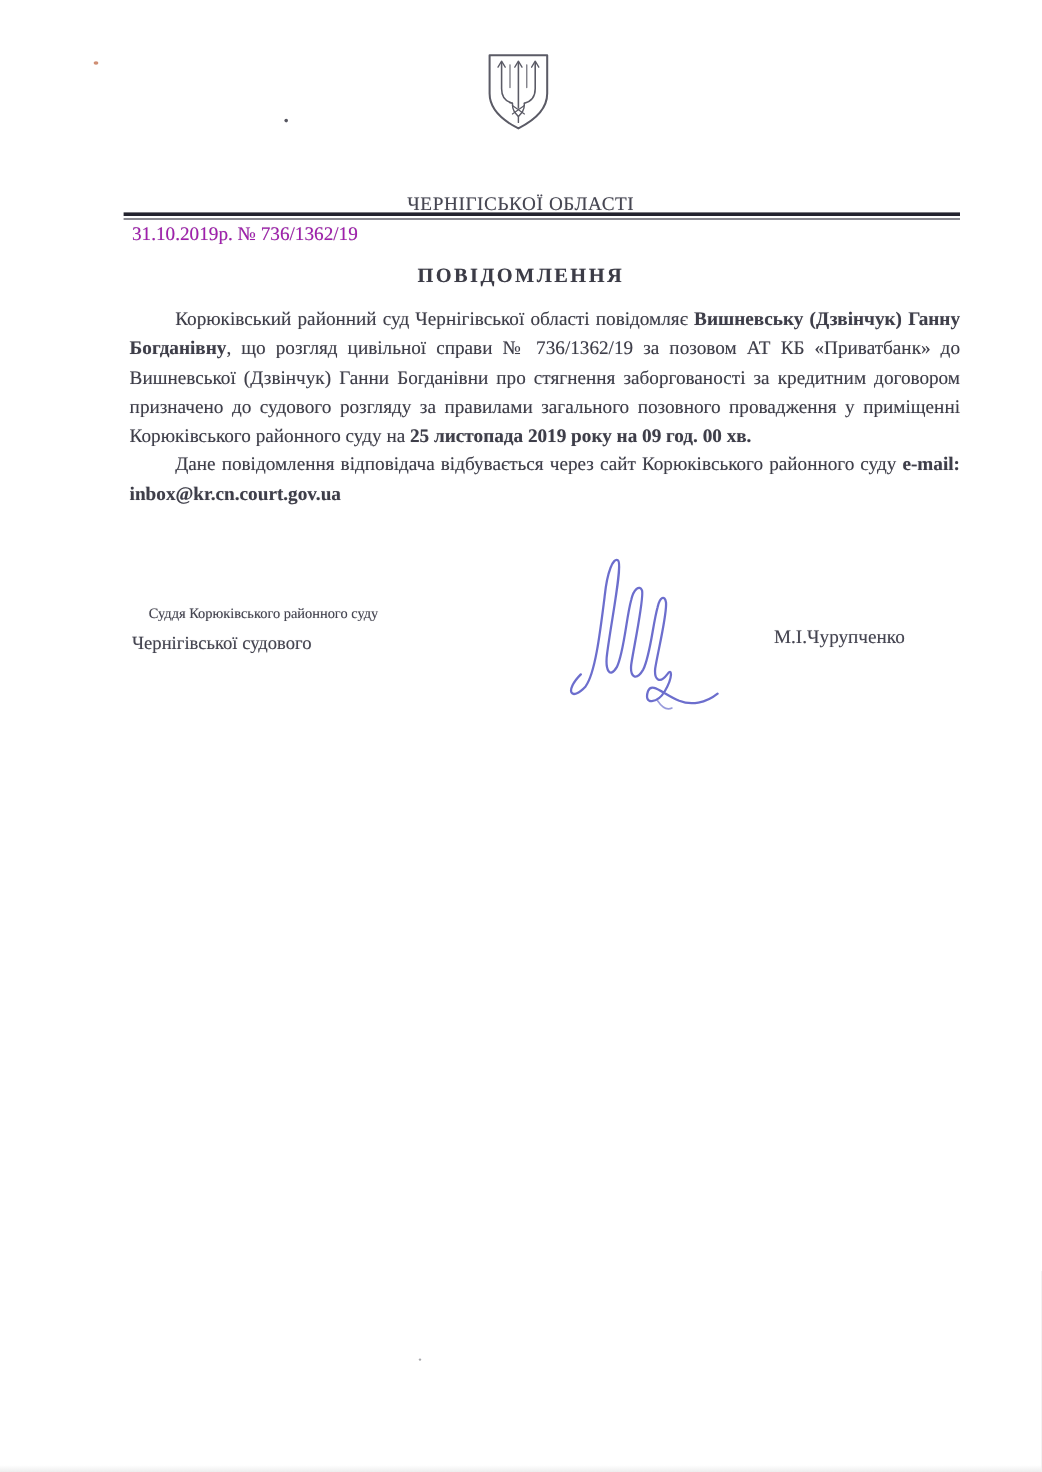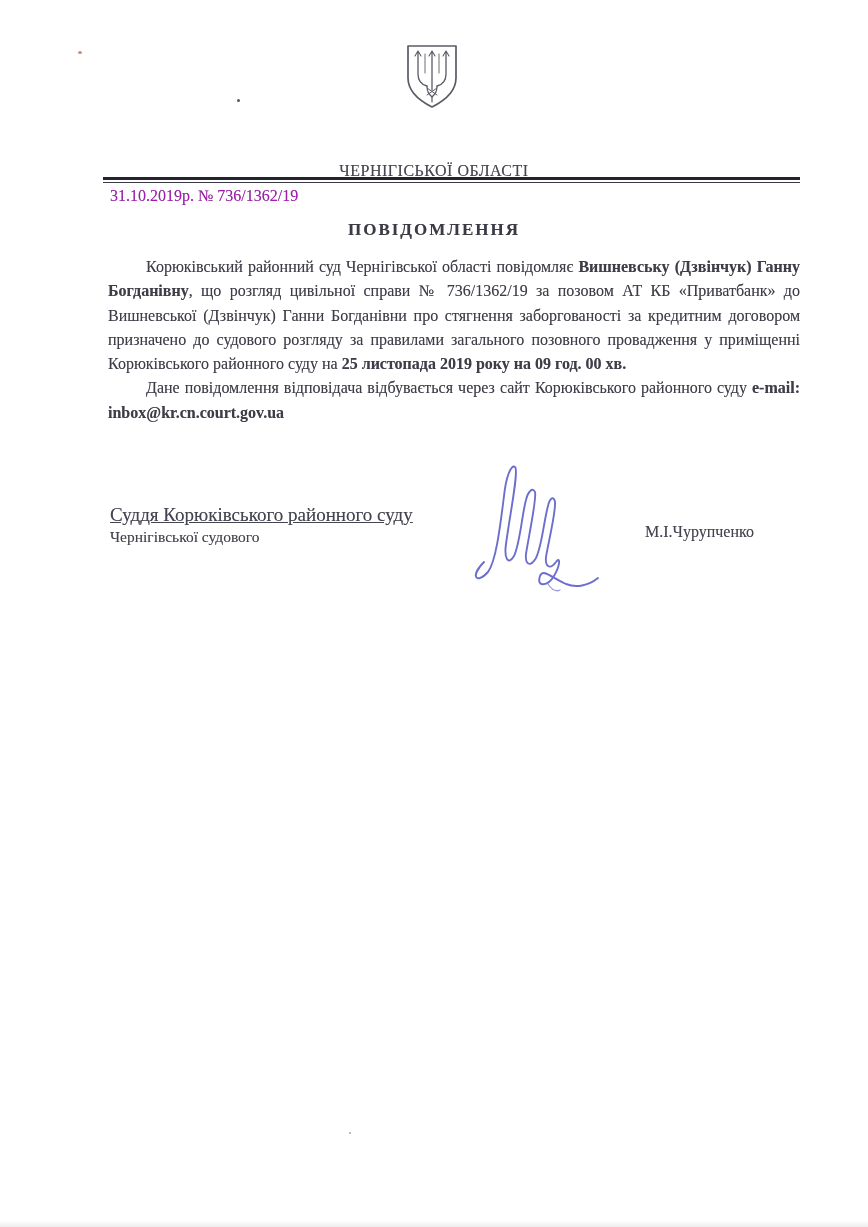--- a/index.html
+++ b/index.html
@@ -44,21 +44,21 @@
     letter-spacing:2px; color:#3b3b46;
   }
 
   .body-text {
     position:absolute; left:108px; top:255px; width:692px;
     font-size:16px; line-height:24.3px; text-align:justify; color:#3e3e49;
   }
   .body-text p { margin:0; text-indent:38px; }
   .bold { font-weight:bold; }
 
-  .signer-line1 { position:absolute; left:110px; top:504px; font-size:19px; color:#454551;text-decoration:underline; }
+  .signer-line1 { position:absolute; left:124px; top:504px; font-size:12px; color:#454551; }
   .signer-line2 { position:absolute; left:110px; top:528px; font-size:15.5px; color:#454551; }
   .signer-name  { position:absolute; left:645px; top:523px; font-size:16px; color:#454551; }
 
   .signature { position:absolute; left:448px; top:444px; width:165px; height:150px; }
 
   .speck { position:absolute; border-radius:50%; }
   .speck-dark  { left:237px; top:99px;  width:3px; height:3px; background:#565660; }
   .speck-red   { left:78px;  top:51px;  width:4px; height:3px; background:#cf8f74; }
   .speck-faint { left:349px; top:1132px; width:2px; height:2px; background:#a9a9ad; }
 

